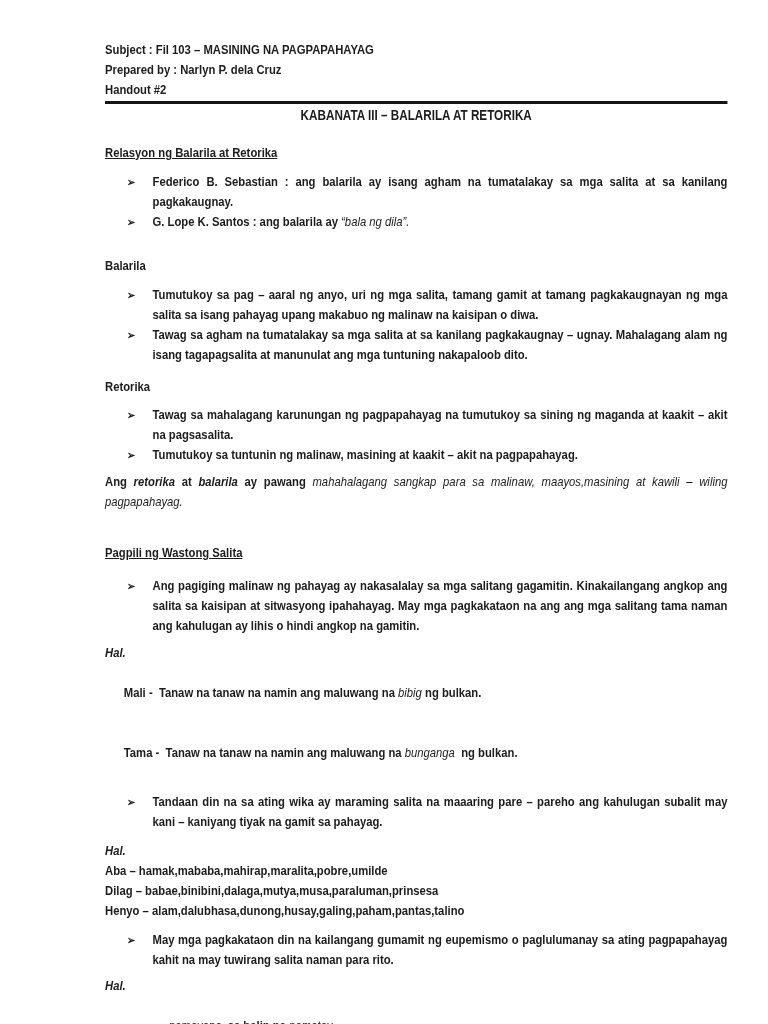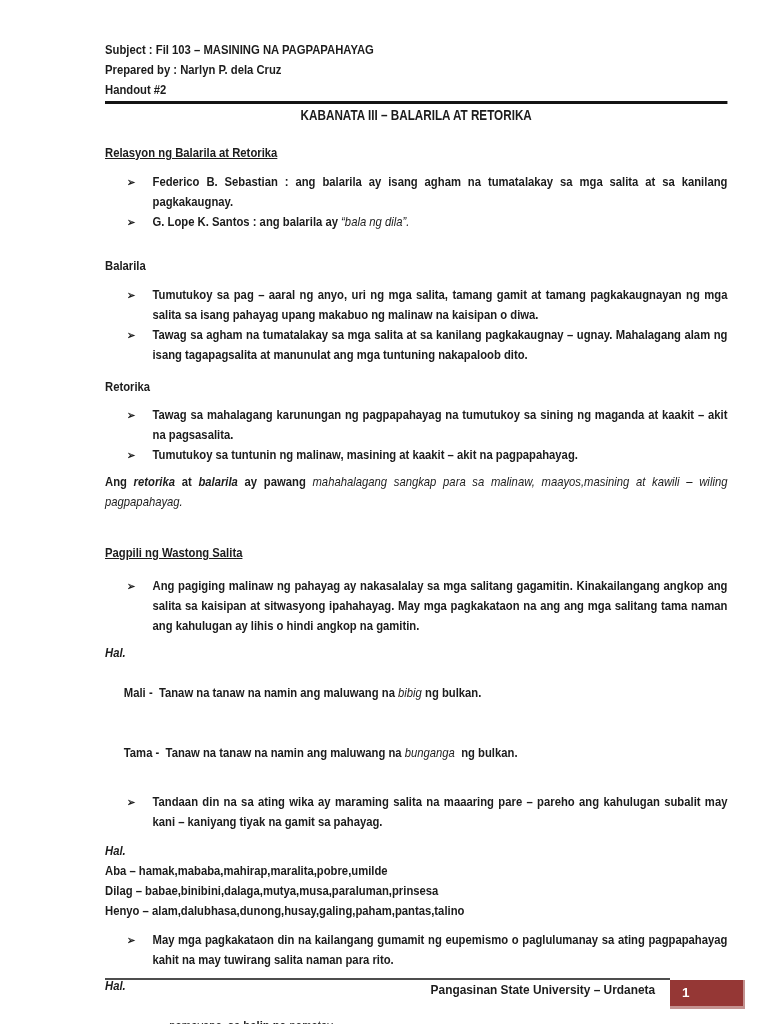--- a/index.html
+++ b/index.html
@@ -186,20 +186,13 @@
       </div>
     </div>
 
     <div class="ex-label bit mt6">Hal.</div>
     <div class="eu-row prewrap">
       <span class="it">namayapa</span><span>  sa halip na </span><span class="it">namatay</span>
     </div>
 
   </div>
 
-  <div class="footer">
-    <div class="footer-rule"></div>
-    <div class="footer-text">Pangasinan State University – Urdaneta</div>
-    <div class="page-badge">
-      <span>1</span>
-    </div>
-  </div>
 </div>
 
 </body></html>

